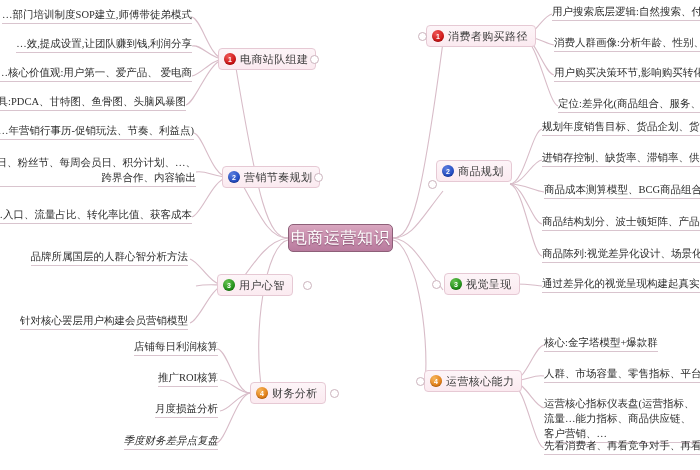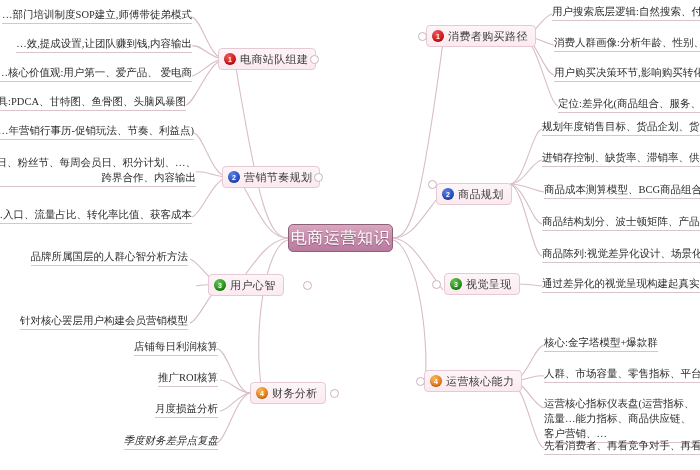--- a/index.html
+++ b/index.html
@@ -177,35 +177,35 @@
     <span>电商运营知识</span>
   </div>
 
   <div class="node branch" style="left:218px; top:48px;">
     <span class="badge red">1</span>
     <span class="label">电商站队组建</span>
   </div>
   <div class="handle" style="left:310px; top:55px;"></div>
 
   <div class="node leaf left" style="right:508px; top:8px;">…部门培训制度SOP建立,师傅带徒弟模式</div>
-  <div class="node leaf left" style="right:508px; top:37px;">…效,提成设置,让团队赚到钱,内容输出</div>
+  <div class="node leaf left" style="right:508px; top:37px;">…效,提成设置,让团队赚到钱,利润分享</div>
   <div class="node leaf left" style="right:508px; top:66px;">…核心价值观:用户第一、爱产品、 爱电商</div>
   <div class="node leaf left" style="right:514px; top:95px;">…工具:PDCA、甘特图、鱼骨图、头脑风暴图</div>
 
   <div class="node branch" style="left:222px; top:166px;">
     <span class="badge blue">2</span>
     <span class="label">营销节奏规划</span>
   </div>
   <div class="handle" style="left:314px; top:173px;"></div>
 
   <div class="node leaf left" style="right:506px; top:124px;">…年营销行事历-促销玩法、节奏、利益点)</div>
   <div class="node leaf left two-line" style="right:504px; top:155px; width:232px; text-align:right;">…品牌日、粉丝节、每周会员日、积分计划、…、跨界合作、内容输出</div>
   <div class="node leaf left" style="right:508px; top:208px;">…入口、流量占比、转化率比值、获客成本</div>
 
-  <div class="node branch" style="left:208px; top:274px;">
+  <div class="node branch" style="left:217px; top:274px;">
     <span class="badge green">3</span>
     <span class="label">用户心智</span>
   </div>
   <div class="handle" style="left:303px; top:281px;"></div>
 
   <div class="node leaf left" style="right:512px; top:250px;font-family:Liberation Mono, monospace;">品牌所属国层的人群心智分析方法</div>
   <div class="node leaf left" style="right:512px; top:314px;">针对核心罢层用户构建会员营销模型</div>
 
   <div class="node branch" style="left:250px; top:382px;">
     <span class="badge orange">4</span>
@@ -222,21 +222,21 @@
     <span class="badge red">1</span>
     <span class="label">消费者购买路径</span>
   </div>
   <div class="handle" style="left:418px; top:32px;"></div>
 
   <div class="node leaf right" style="left:552px; top:5px;">用户搜索底层逻辑:自然搜索、付…</div>
   <div class="node leaf right" style="left:554px; top:36px;">消费人群画像:分析年龄、性别、…</div>
   <div class="node leaf right" style="left:554px; top:66px;">用户购买决策环节,影响购买转化…</div>
   <div class="node leaf right" style="left:558px; top:97px;">定位:差异化(商品组合、服务、…</div>
 
-  <div class="node branch" style="left:436px; top:183px;">
+  <div class="node branch" style="left:436px; top:160px;">
     <span class="badge blue">2</span>
     <span class="label">商品规划</span>
   </div>
   <div class="handle" style="left:428px; top:180px;"></div>
 
   <div class="node leaf right" style="left:542px; top:120px;">规划年度销售目标、货品企划、货品动…</div>
   <div class="node leaf right" style="left:542px; top:151px;">进销存控制、缺货率、滞销率、供应商…</div>
   <div class="node leaf right" style="left:544px; top:183px;">商品成本测算模型、BCG商品组合模型…</div>
   <div class="node leaf right" style="left:542px; top:215px;">商品结构划分、波士顿矩阵、产品不同…</div>
   <div class="node leaf right" style="left:542px; top:247px;">商品陈列:视觉差异化设计、场景化屋…</div>

